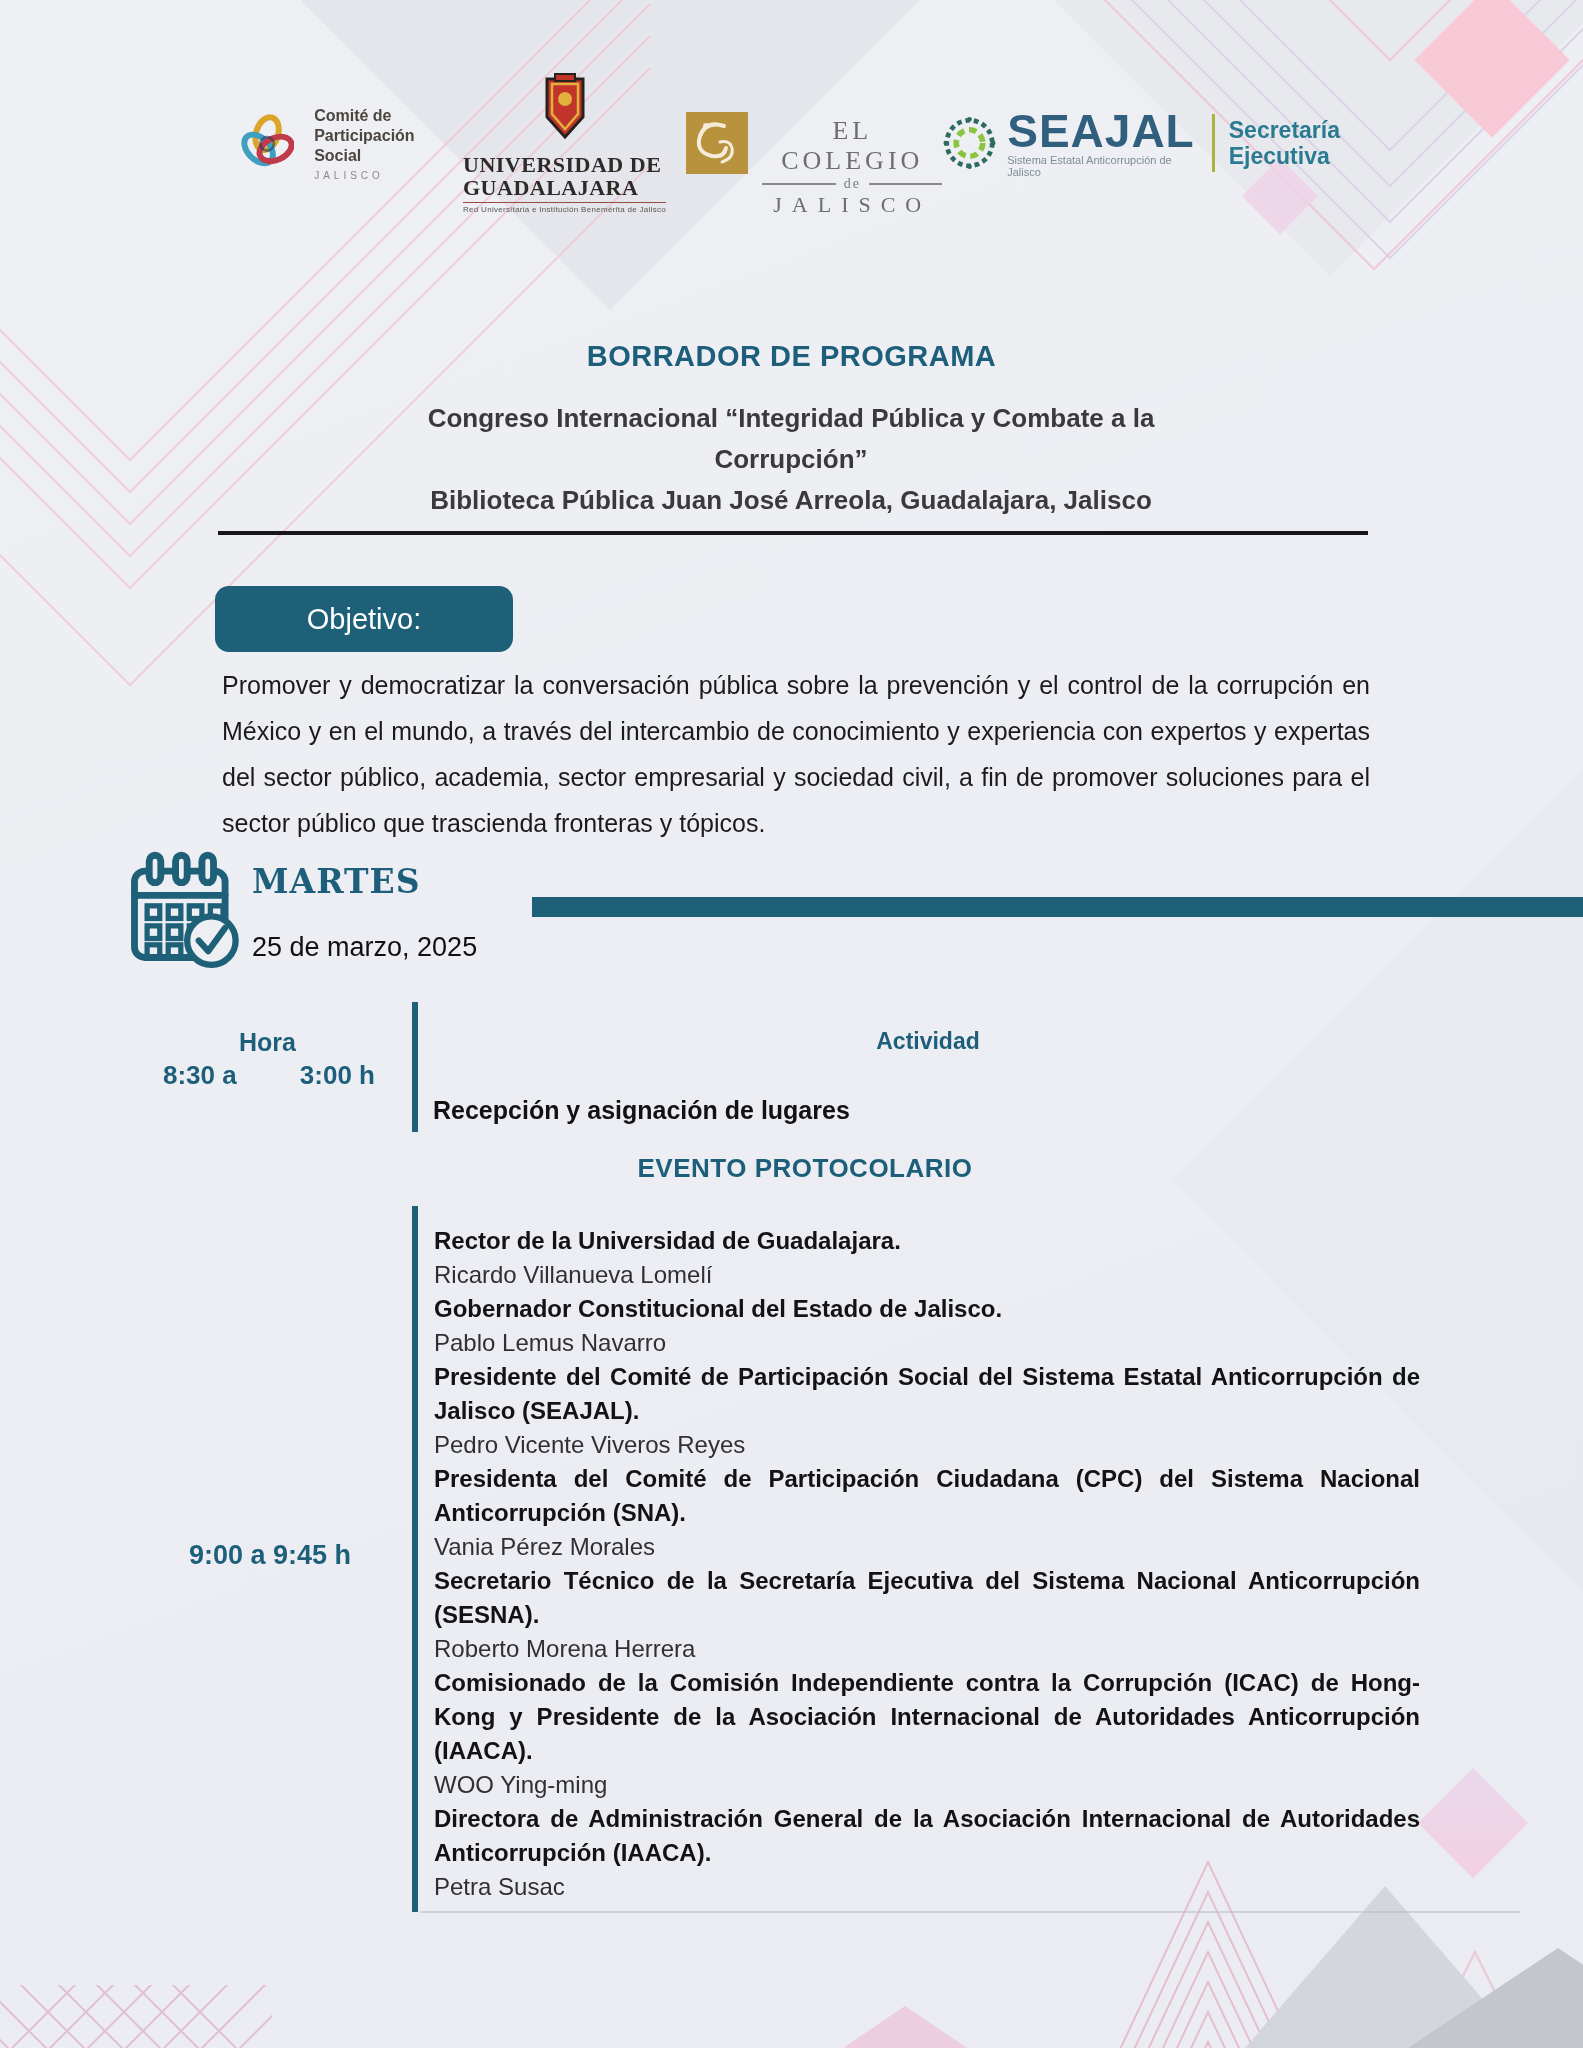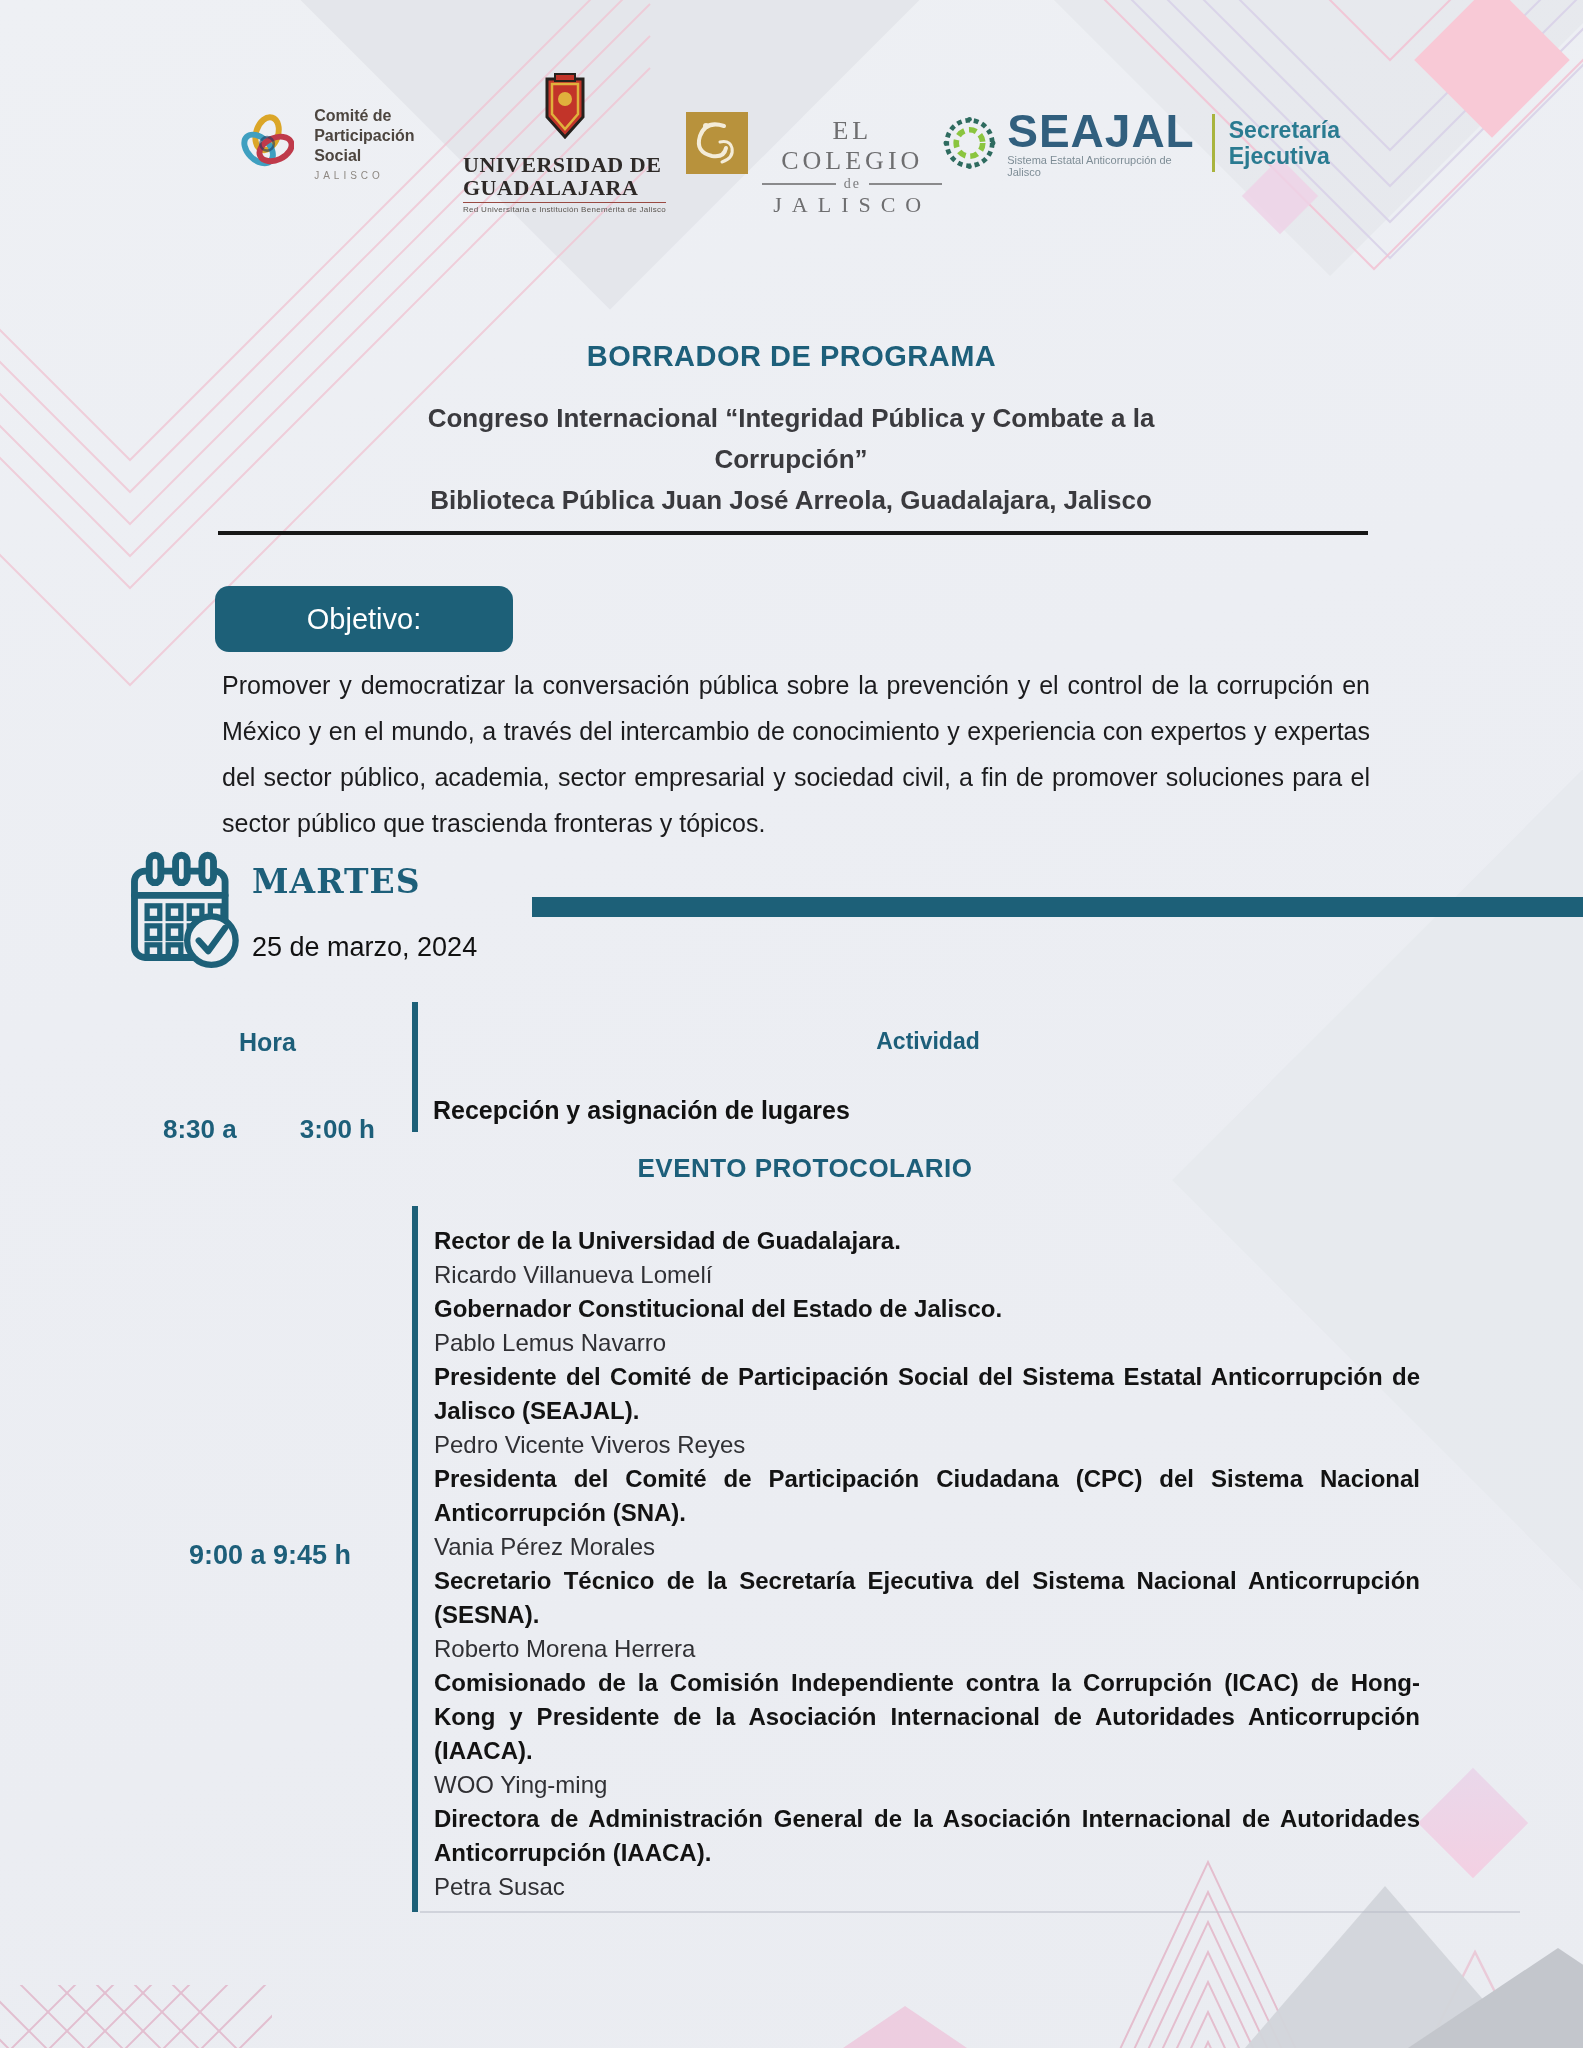--- a/index.html
+++ b/index.html
@@ -34,21 +34,21 @@
   .obj-body{left:222px; top:662px; width:1148px; font-size:25px; line-height:46px; color:#1b1b1d; text-align:justify;}
   
   .cal-icon{left:126px; top:850px; width:116px; height:118px;}
   .weekday{left:252px; top:862px; font-family:"DejaVu Serif", serif; font-weight:bold; font-size:33px; color:#1d5f7a; letter-spacing:1px;}
   .day-bar{left:532px; top:897px; width:1051px; height:20px; background:#1d6078;}
   .day-date{left:252px; top:932px; font-size:27px; color:#111;}
   
   .col-time{left:180px; top:1028px; width:175px; text-align:center; font-size:25px; font-weight:bold; color:#1d5f7a;}
   .col-act{left:433px; top:1028px; width:990px; text-align:center; font-size:23px; font-weight:bold; color:#1d5f7a;}
   .vdiv1{left:412px; top:1002px; width:6px; height:130px; background:#1d6078;}
-  .row1-time{left:163px; top:1114px; width:212px; display:flex; justify-content:space-between; font-size:26px; font-weight:bold; color:#1d5f7a;}
+  .row1-time{left:163px; top:1060px; width:212px; display:flex; justify-content:space-between; font-size:26px; font-weight:bold; color:#1d5f7a;}
   .row1-act{left:433px; top:1096px; width:960px; font-size:25px; font-weight:bold; color:#121212;}
   .section-title{left:195px; top:1153px; width:1220px; text-align:center; font-size:26px; font-weight:bold; color:#1d5f7a; letter-spacing:.5px;}
   .vdiv2{left:412px; top:1206px; width:6px; height:706px; background:#1d6078;}
   .proto-time{left:150px; top:1540px; width:240px; text-align:center; font-size:27px; font-weight:bold; color:#1d5f7a;}
   .proto-list{left:434px; top:1224px; width:986px; font-size:24px; line-height:34px;}
   .proto-list .role{font-weight:bold; color:#131313; text-align:justify;}
   .proto-list .pname{font-weight:normal; color:#303034;}
   .bottom-rule{left:420px; top:1911px; width:1100px; height:2px; background:rgba(185,190,200,.55);}
 </style>
 </head>
@@ -216,21 +216,21 @@
         <rect x="40" y="72" width="12" height="12"></rect>
       <rect x="60" y="72" width="12" height="12"></rect>
       <rect x="20" y="90" width="12" height="12"></rect>
         <rect x="40" y="90" width="12" height="12"></rect>
     </g>
     <circle cx="81" cy="86" r="23" fill="#edeff3" stroke="#1d6078" stroke-width="6"></circle>
     <polyline points="69,86 78,96 94,74" fill="none" stroke="#1d6078" stroke-width="6" stroke-linecap="round" stroke-linejoin="round"></polyline>
   </svg>
   <div class="abs weekday">MARTES</div>
   <div class="abs day-bar"></div>
-  <div class="abs day-date">25 de marzo, 2024</div>
+  <div class="abs day-date">25 de marzo, 2025</div>
 
   <div class="abs col-time">Hora</div>
   <div class="abs col-act">Actividad</div>
   <div class="abs vdiv1"></div>
 
   <div class="abs row1-time">
     <span>8:30 a</span>
     <span>3:00 h</span>
   </div>
   <div class="abs row1-act">Recepción y asignación de lugares</div>

